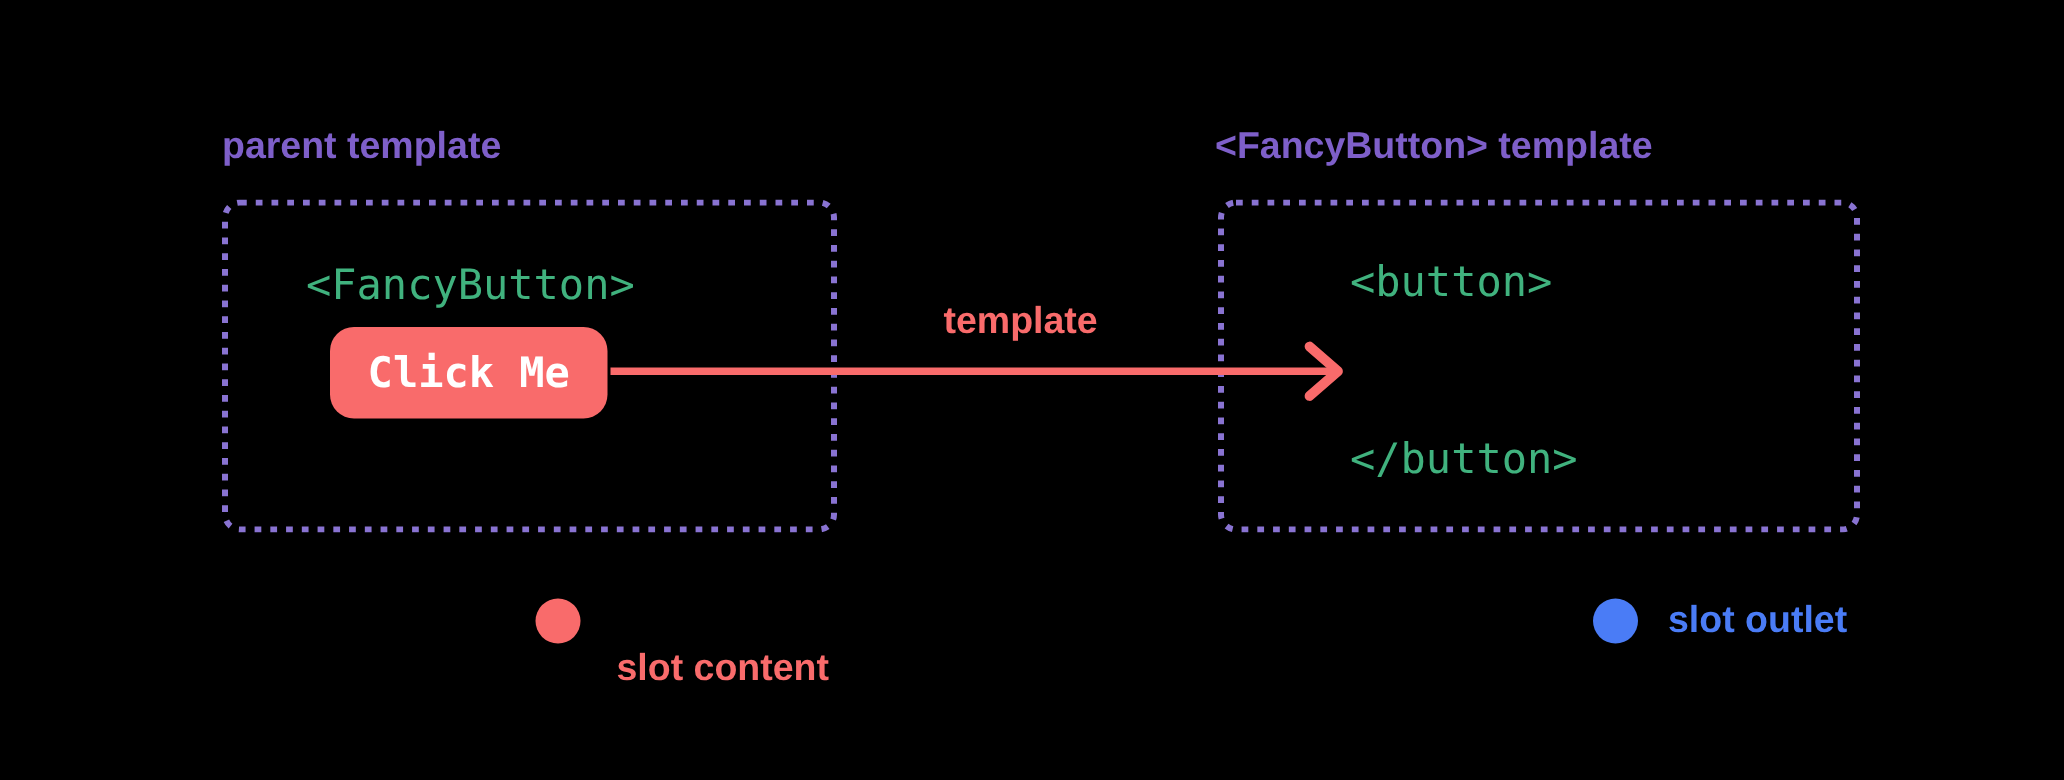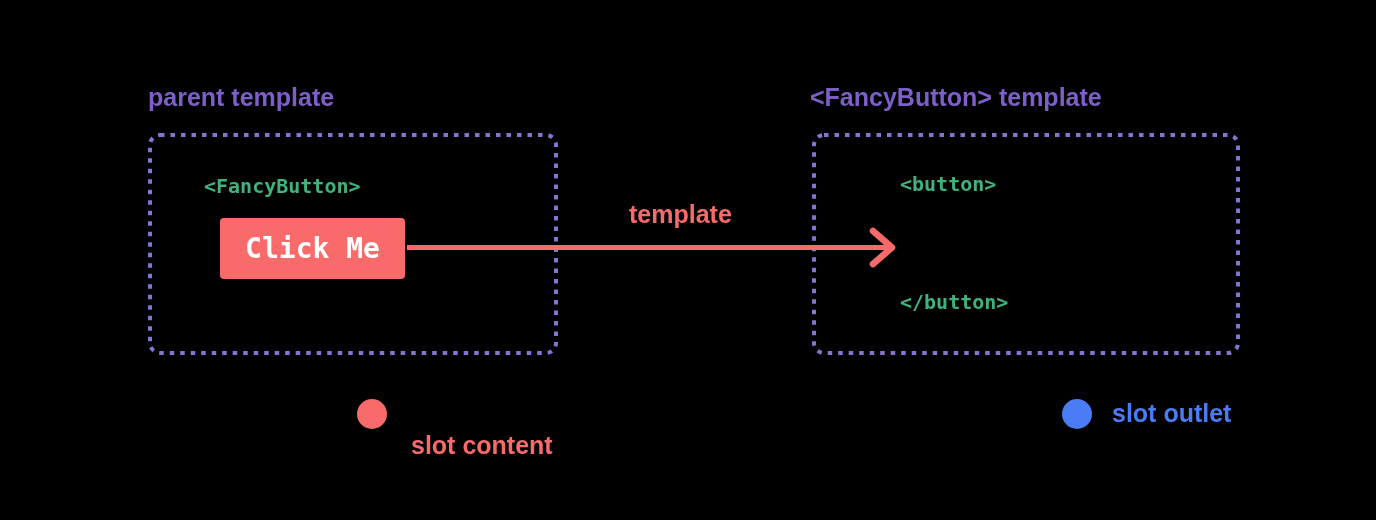--- a/index.html
+++ b/index.html
@@ -34,30 +34,30 @@
   }
   .frame-rect {
     fill: none;
     stroke: var(--purple_border, #8973d2);
     stroke-width: 4;
     stroke-dasharray: 4.5 6;
   }
   .code {
     position: absolute;
     font-family: "DejaVu Sans Mono", "Liberation Mono", monospace;
-    font-size: 20px;
-    font-weight: bold;
+    font-size: 28px;
+    font-weight: normal;
     line-height: 1;
     color: var(--green, #40b27e);
     white-space: pre;
   }
   .chip {
     position: absolute;
     height: 61px;
-    border-radius: 4px;
+    border-radius: 16px;
     display: flex;
     align-items: center;
     justify-content: center;
     font-family: "DejaVu Sans Mono", "Liberation Mono", monospace;
     font-size: 28px;
     font-weight: bold;
     color: #ffffff;
     white-space: pre;
   }
   .chip.red-chip  { background: var(--red, #f96b6b); }

